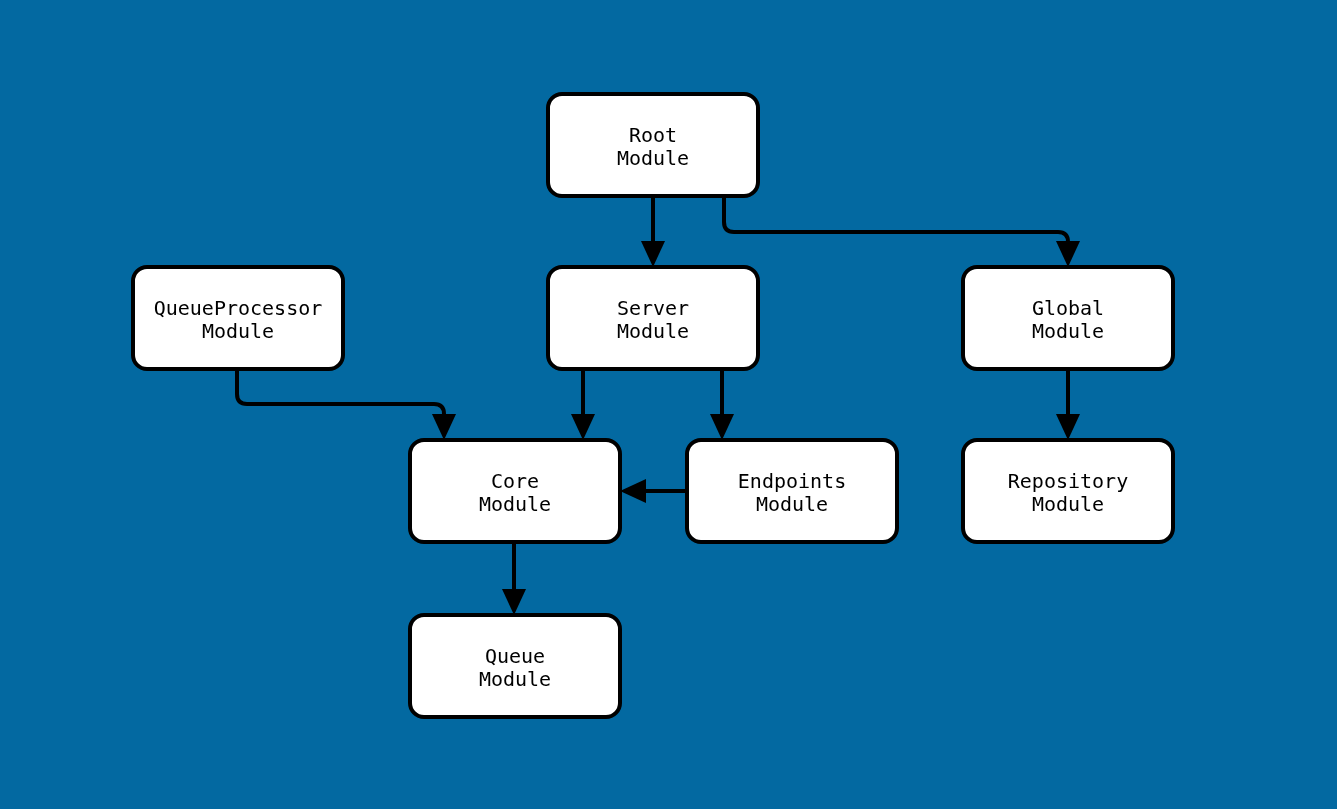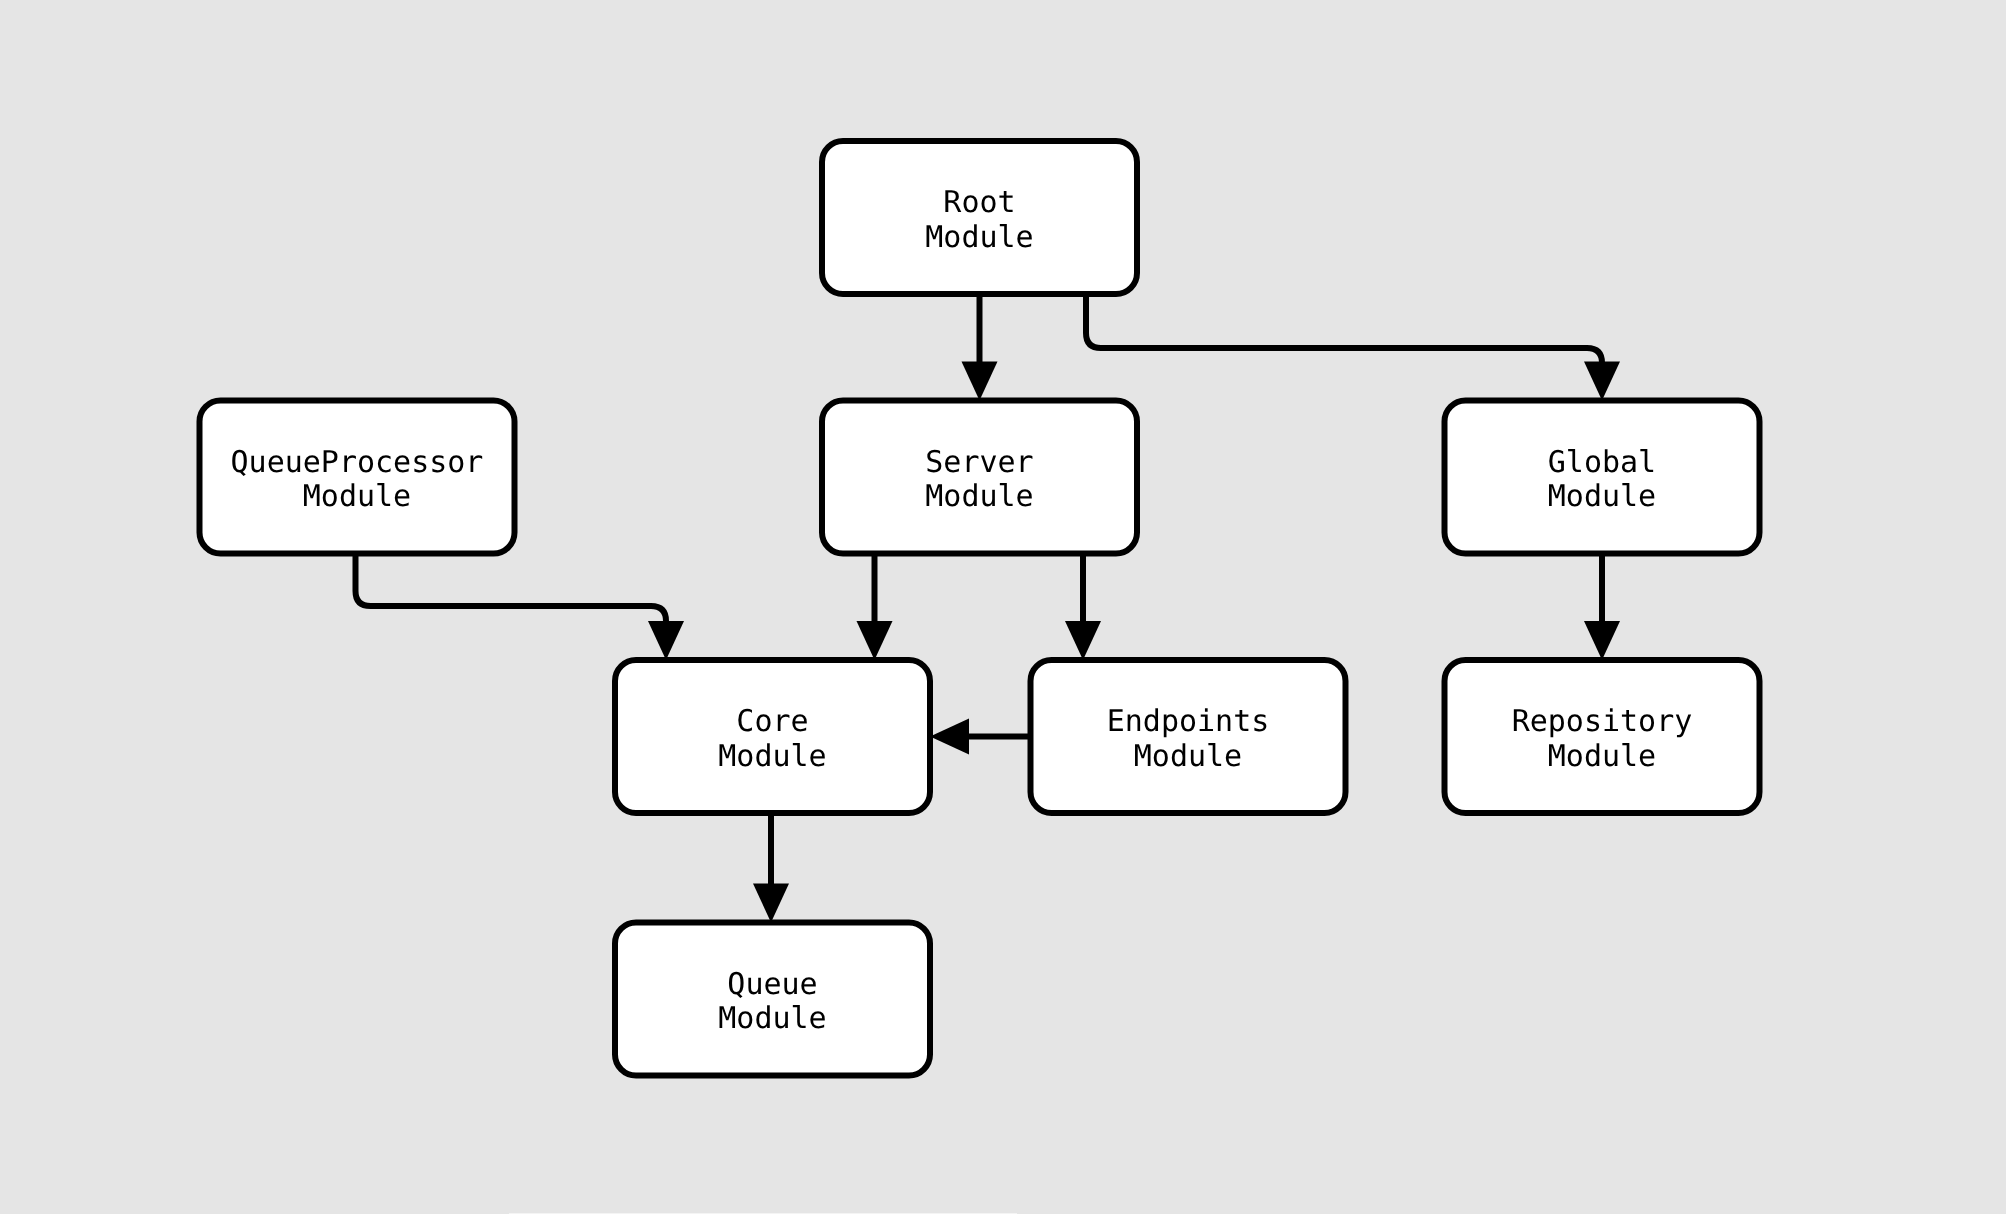--- a/index.html
+++ b/index.html
@@ -10,21 +10,21 @@
   body {
     width: 1337px;
     height: 809px;
     overflow: hidden;
     font-family: "DejaVu Sans Mono", "Liberation Mono", monospace;
   }
   #diagram-root {
     position: relative;
     width: 1337px;
     height: 809px;
-    background: #e5e5e5;
+    background: #0369a1;
   }
   svg#graph {
     display: block;
     width: 1337px;
     height: 809px;
   }
   .node-box {
     fill: #ffffff;
     stroke: #000000;
     stroke-width: 4;

